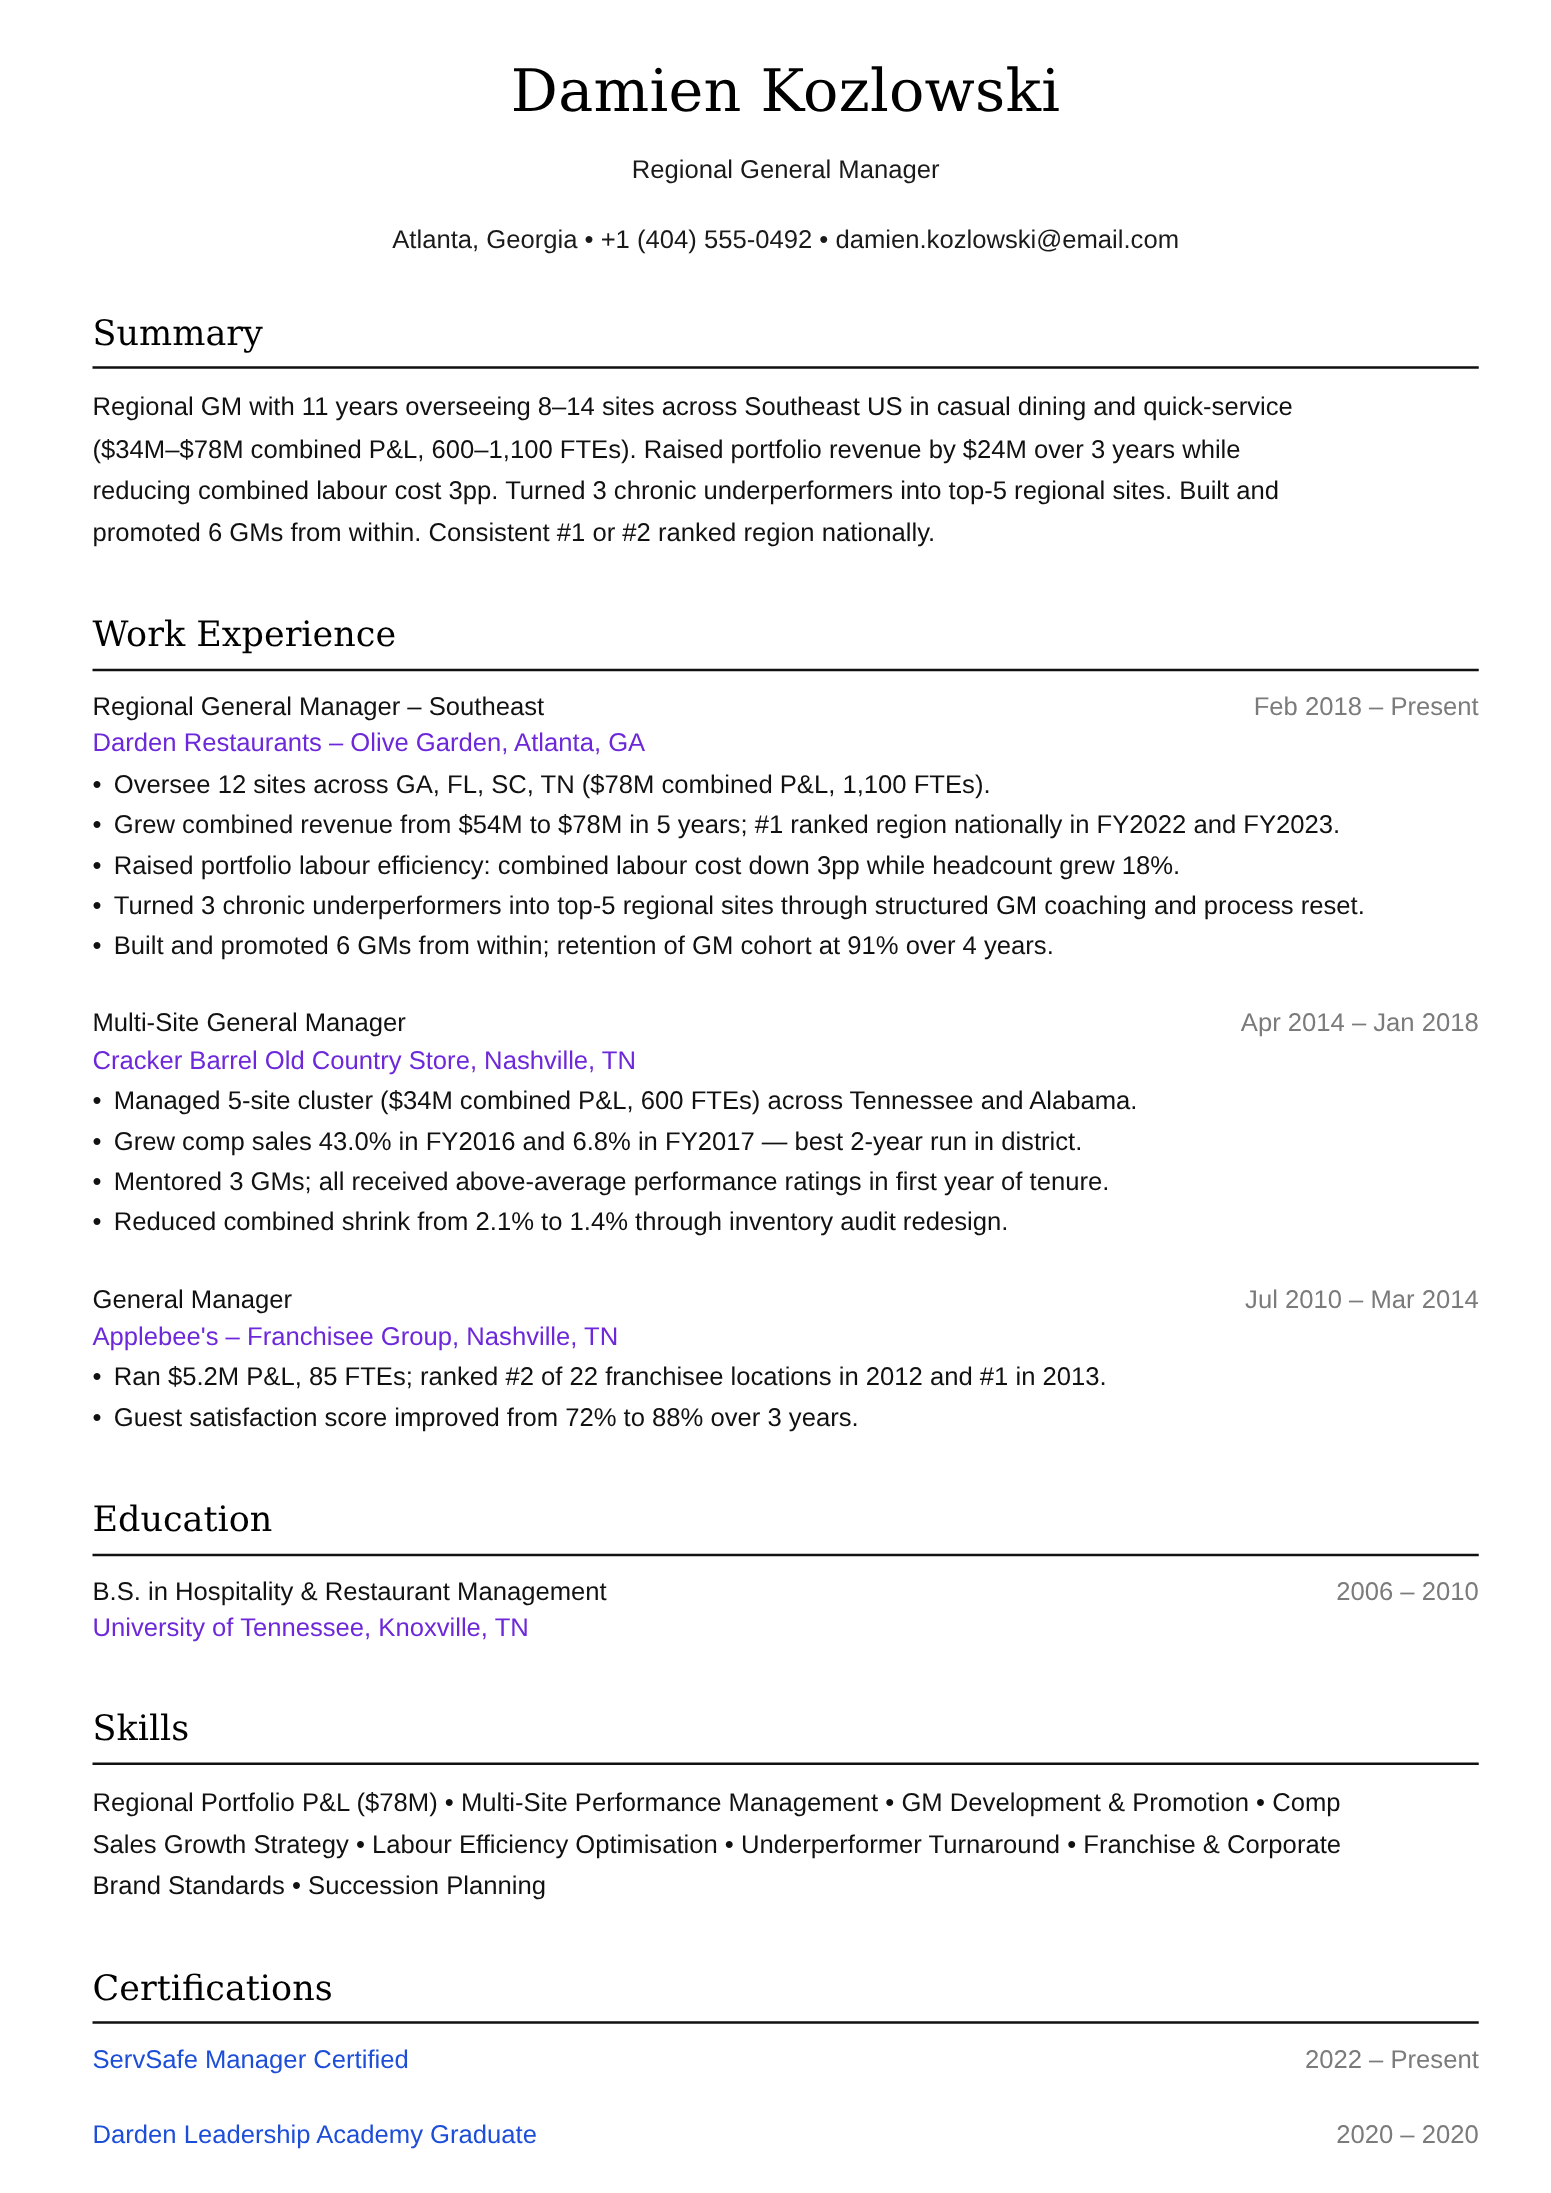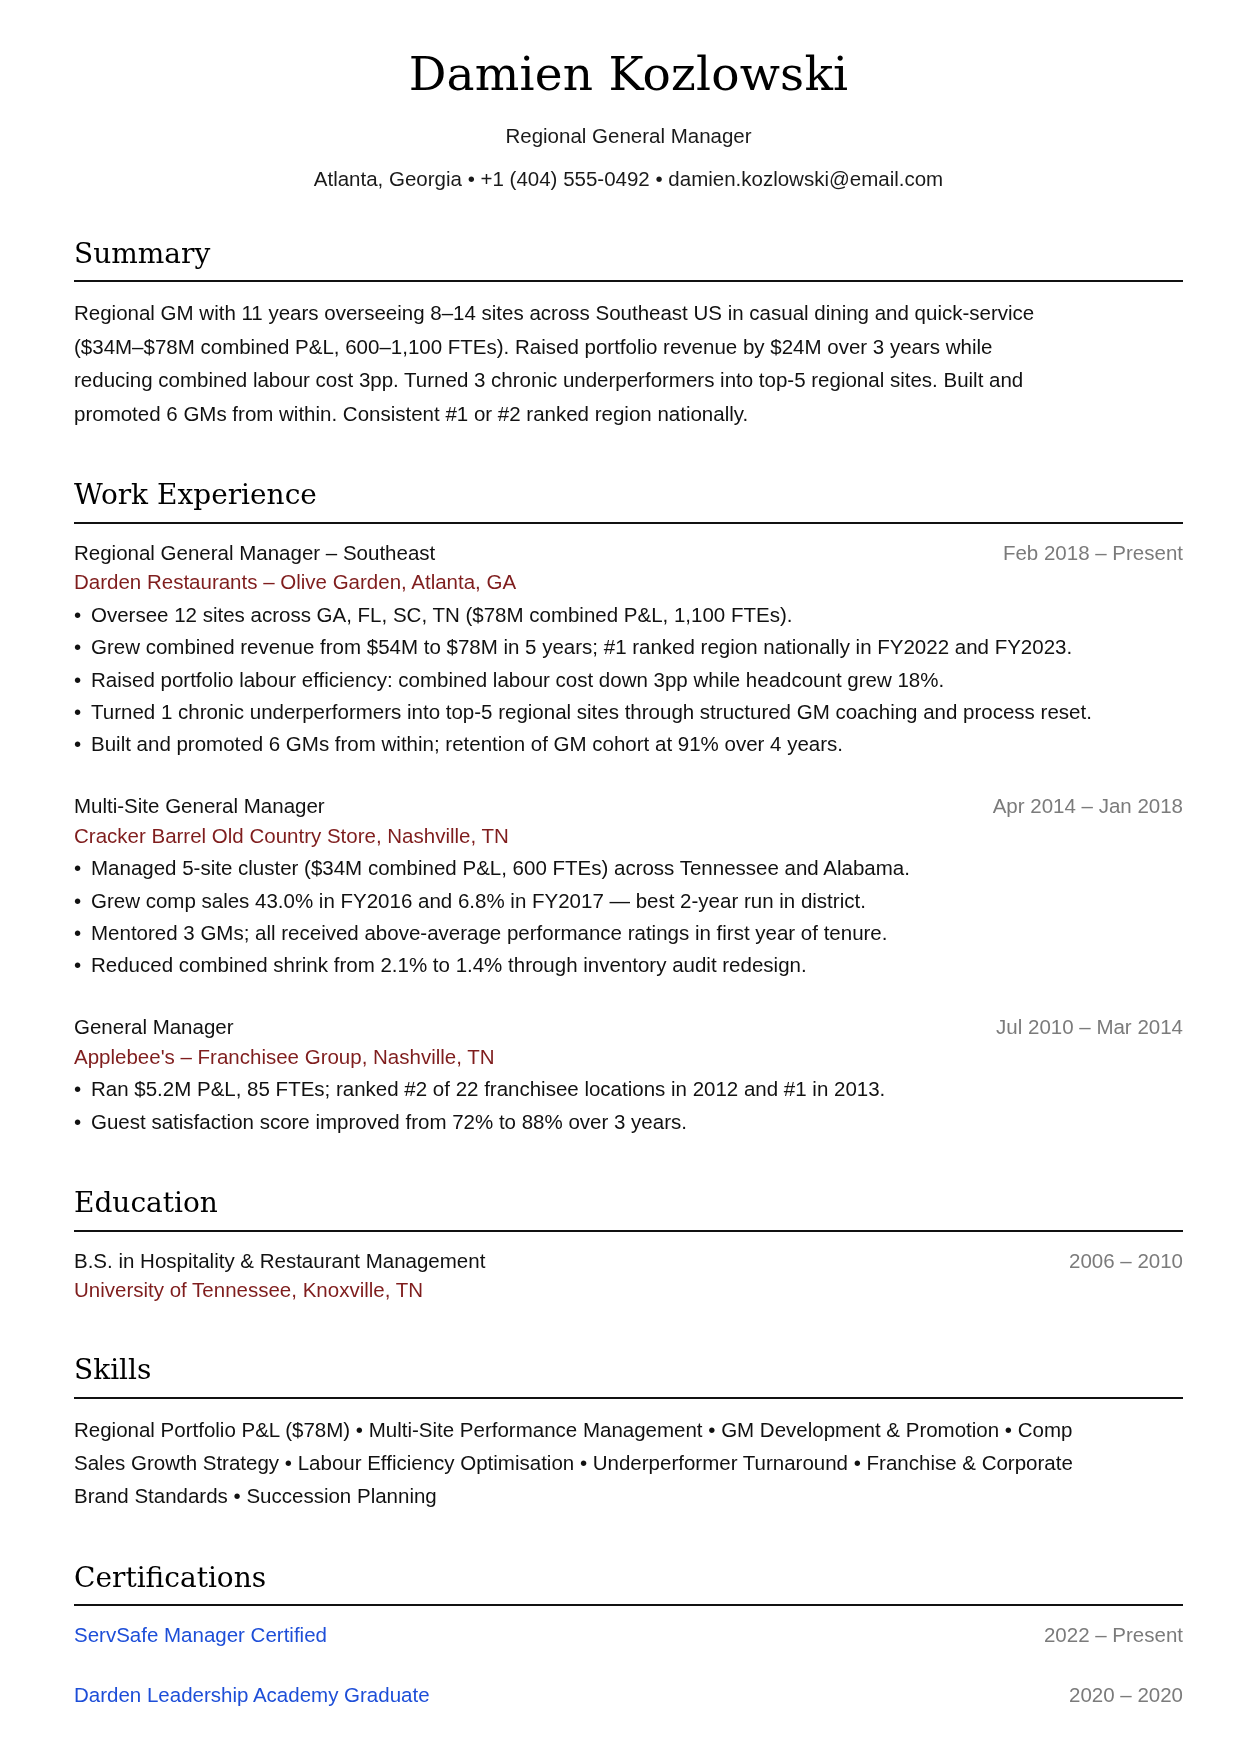--- a/index.html
+++ b/index.html
@@ -33,21 +33,21 @@
     font-weight: normal;
     line-height: 1.18;
     letter-spacing: 0.2px;
     margin: 0 0 22px 0;
     color: #000;
   }
   .cand-title {
     font-size: 20.5px;
     line-height: 1.3;
     color: #1a1a1a;
-    margin: 0 0 16px 0;
+    margin: 0 0 29px 0;
   }
   .cand-contact {
     font-size: 20.5px;
     line-height: 1.3;
     color: #1a1a1a;
     margin: 0;
   }
 
   
   .section {
@@ -94,21 +94,21 @@
   .entry-dates {
     font-size: 20.5px;
     line-height: 1.45;
     color: #7b7b7b;
     white-space: nowrap;
     flex: 0 0 auto;
   }
   .entry-org {
     font-size: 20.5px;
     line-height: 1.45;
-    color: #7f1d1d;
+    color: #6d28d9;
     margin-bottom: 2px;
   }
   .bullets {
     list-style: none;
     margin: 0;
     padding: 0;
   }
   .bullets li {
     font-size: 20.5px;
     line-height: 1.58;
@@ -179,21 +179,21 @@
         <div class="entry">
           <div class="entry-head">
             <div class="entry-role">Regional General Manager – Southeast</div>
             <div class="entry-dates">Feb 2018 – Present</div>
           </div>
           <div class="entry-org">Darden Restaurants – Olive Garden, Atlanta, GA</div>
           <ul class="bullets">
             <li><span class="bullet-dot">•</span><span>Oversee 12 sites across GA, FL, SC, TN ($78M combined P&amp;L, 1,100 FTEs).</span></li>
             <li><span class="bullet-dot">•</span><span>Grew combined revenue from $54M to $78M in 5 years; #1 ranked region nationally in FY2022 and FY2023.</span></li>
             <li><span class="bullet-dot">•</span><span>Raised portfolio labour efficiency: combined labour cost down 3pp while headcount grew 18%.</span></li>
-            <li><span class="bullet-dot">•</span><span>Turned 1 chronic underperformers into top-5 regional sites through structured GM coaching and process reset.</span></li>
+            <li><span class="bullet-dot">•</span><span>Turned 3 chronic underperformers into top-5 regional sites through structured GM coaching and process reset.</span></li>
             <li><span class="bullet-dot">•</span><span>Built and promoted 6 GMs from within; retention of GM cohort at 91% over 4 years.</span></li>
           </ul>
         </div>
         <div class="entry">
           <div class="entry-head">
             <div class="entry-role">Multi-Site General Manager</div>
             <div class="entry-dates">Apr 2014 – Jan 2018</div>
           </div>
           <div class="entry-org">Cracker Barrel Old Country Store, Nashville, TN</div>
           <ul class="bullets">

